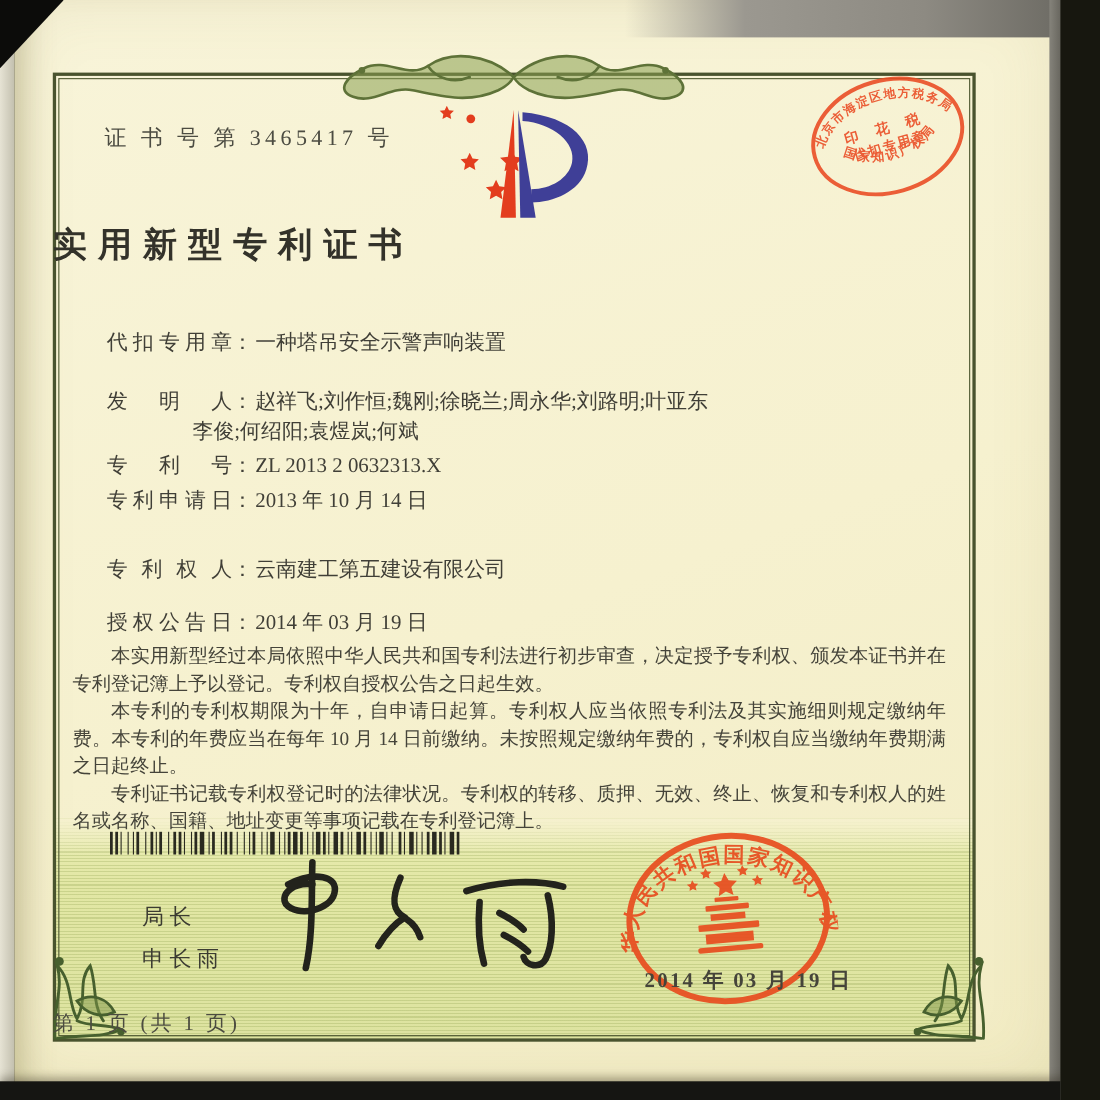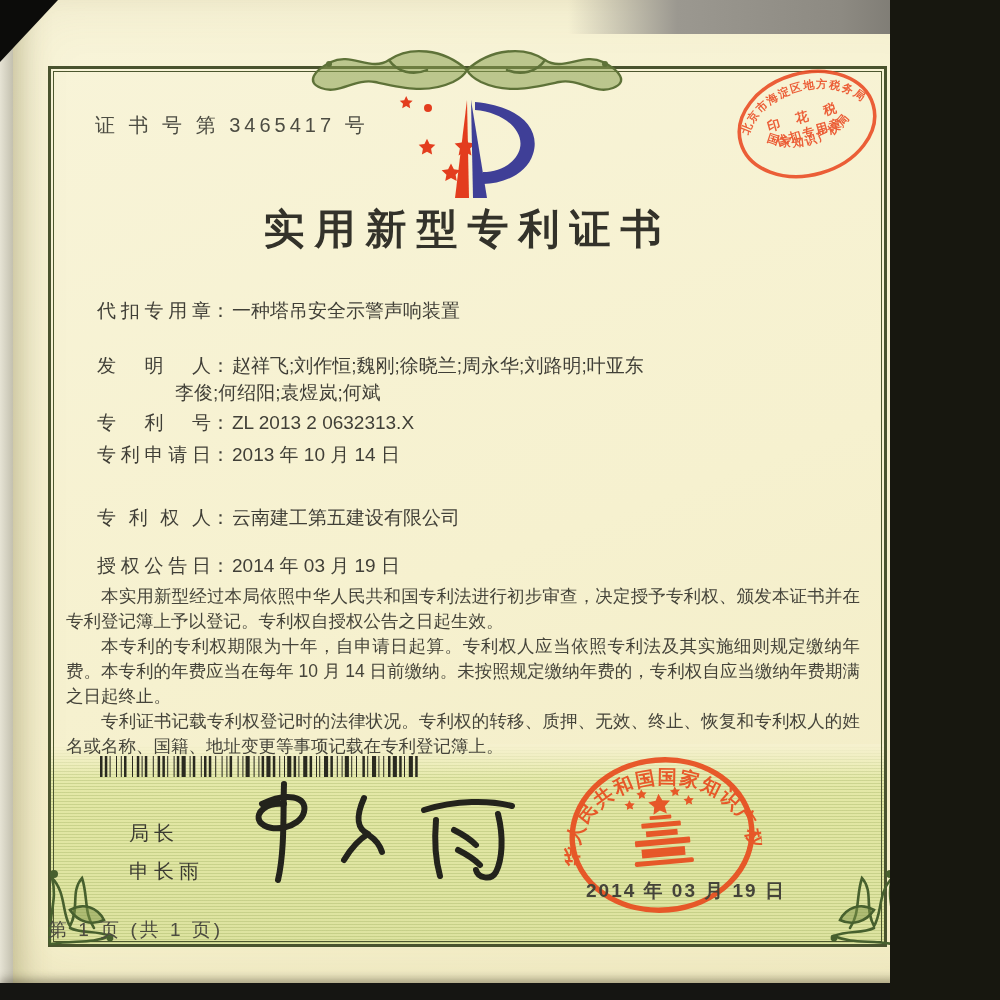--- a/index.html
+++ b/index.html
@@ -1,17 +1,17 @@
 <!DOCTYPE html>
 <html><head>
 <meta charset="utf-8">
 <style>
   html,body{margin:0;padding:0;background:#17170f;}
-  #stage{position:relative;width:890px;height:1000px;overflow:hidden;
-         font-family:Liberation Sans, sans-serif;}
+  #stage{position:relative;width:964px;height:1000px;overflow:hidden;
+         font-family:Liberation Serif, serif;}
   #stage *{box-sizing:border-box;}
   .abs{position:absolute;}
 
   
   .page{left:13px;top:0;width:944px;height:986px;
         background:linear-gradient(160deg,#f8f4d9 0%,#f6f1cf 55%,#f2ecc4 100%);
         box-shadow:inset 28px 0 30px -22px rgba(110,100,50,.35), inset 0 0 60px rgba(140,125,60,.12);
         z-index:1;}
 
   
@@ -21,21 +21,21 @@
           linear-gradient(180deg,#eaedb4 0,#e2e7a4 30%,#dde3a0 100%);}
   .band::before{content:"";position:absolute;left:0;top:0;width:100%;height:34px;
         background:linear-gradient(180deg,#f6f1cf 0,rgba(246,241,207,0) 100%);}
 
   
   .frame{left:48px;top:66px;width:839px;height:881px;border:3px solid #49532e;z-index:3;pointer-events:none;}
   .frame-inner{position:absolute;left:2px;top:2px;right:2px;bottom:2px;border:1px solid #4d572f;}
 
   
   .certno{left:95px;top:112px;font-size:20px;letter-spacing:4px;color:#4c4c42;z-index:4;}
-  .title{left:48px;top:202px;width:839px;text-align:center;font-size:41px;font-weight:700;
+  .title{left:48px;top:202px;width:839px;font-size:31px;font-weight:700;
          letter-spacing:10px;color:#33322a;z-index:4;}
   .row{left:97px;font-size:19px;color:#403f37;z-index:4;white-space:nowrap;}
   .lbl{display:inline-block;width:114px;text-align:justify;text-align-last:justify;}
   .val{margin-left:2px;}
   .row .wrap2{display:block;margin-left:78px;white-space:nowrap;}
   .paras{left:66px;top:584px;width:794px;z-index:4;color:#45443a;font-size:17.5px;line-height:25px;text-align:justify;}
   .paras p{margin:0;text-indent:2em;}
 
   .director{left:129px;top:820px;z-index:4;font-size:20px;color:#3c3c32;letter-spacing:5px;}
   .director div{margin-bottom:11px;}

